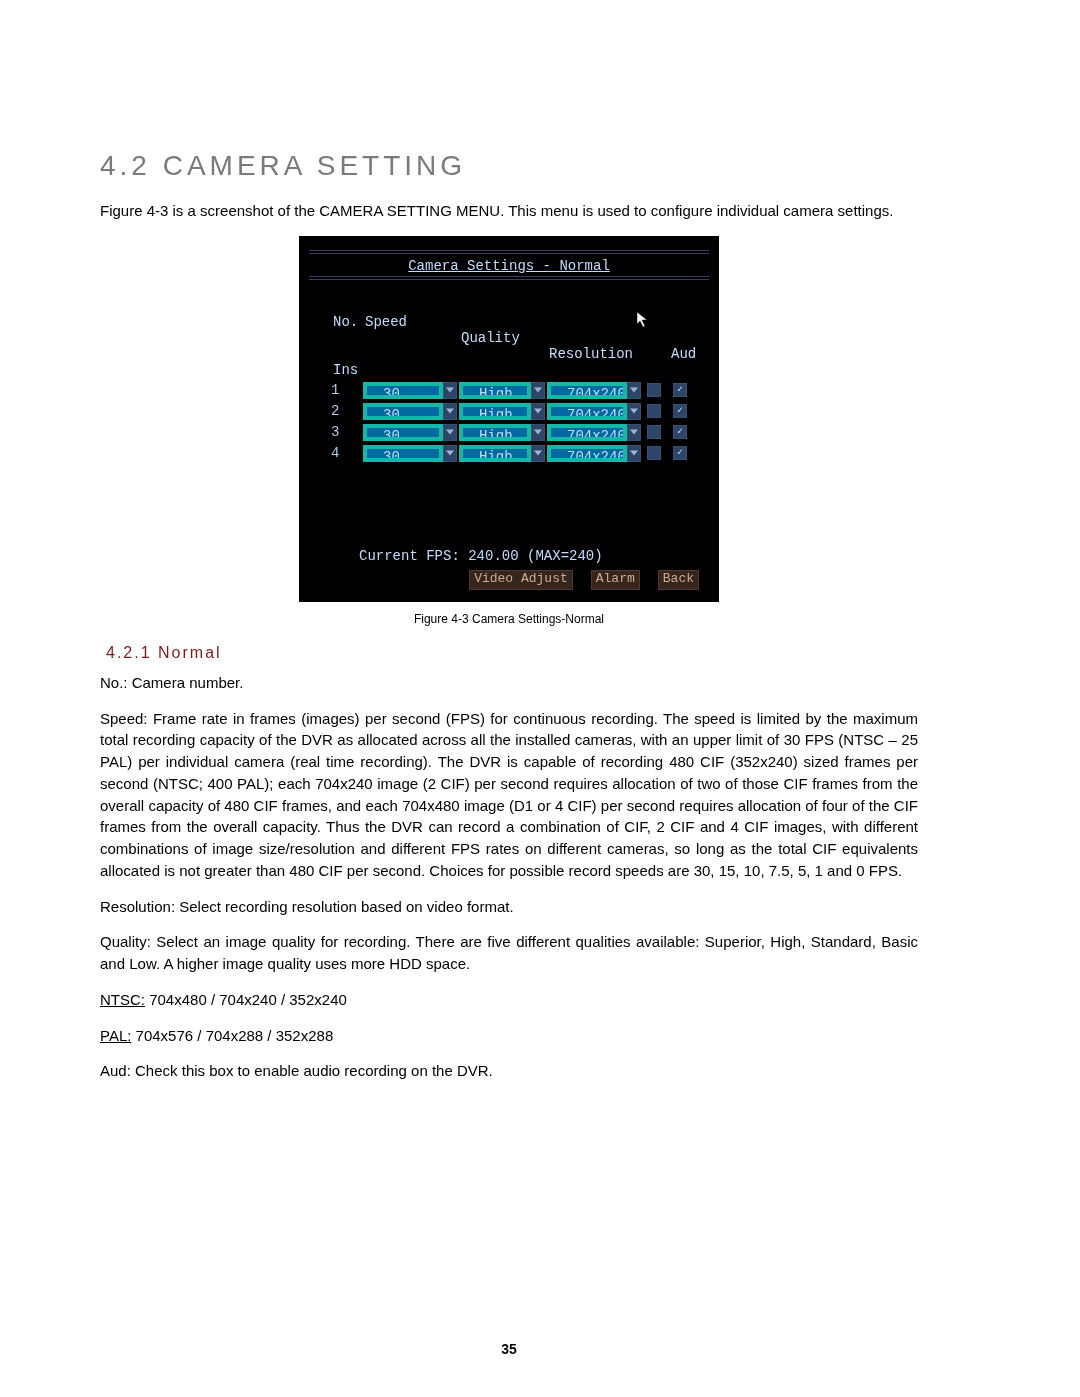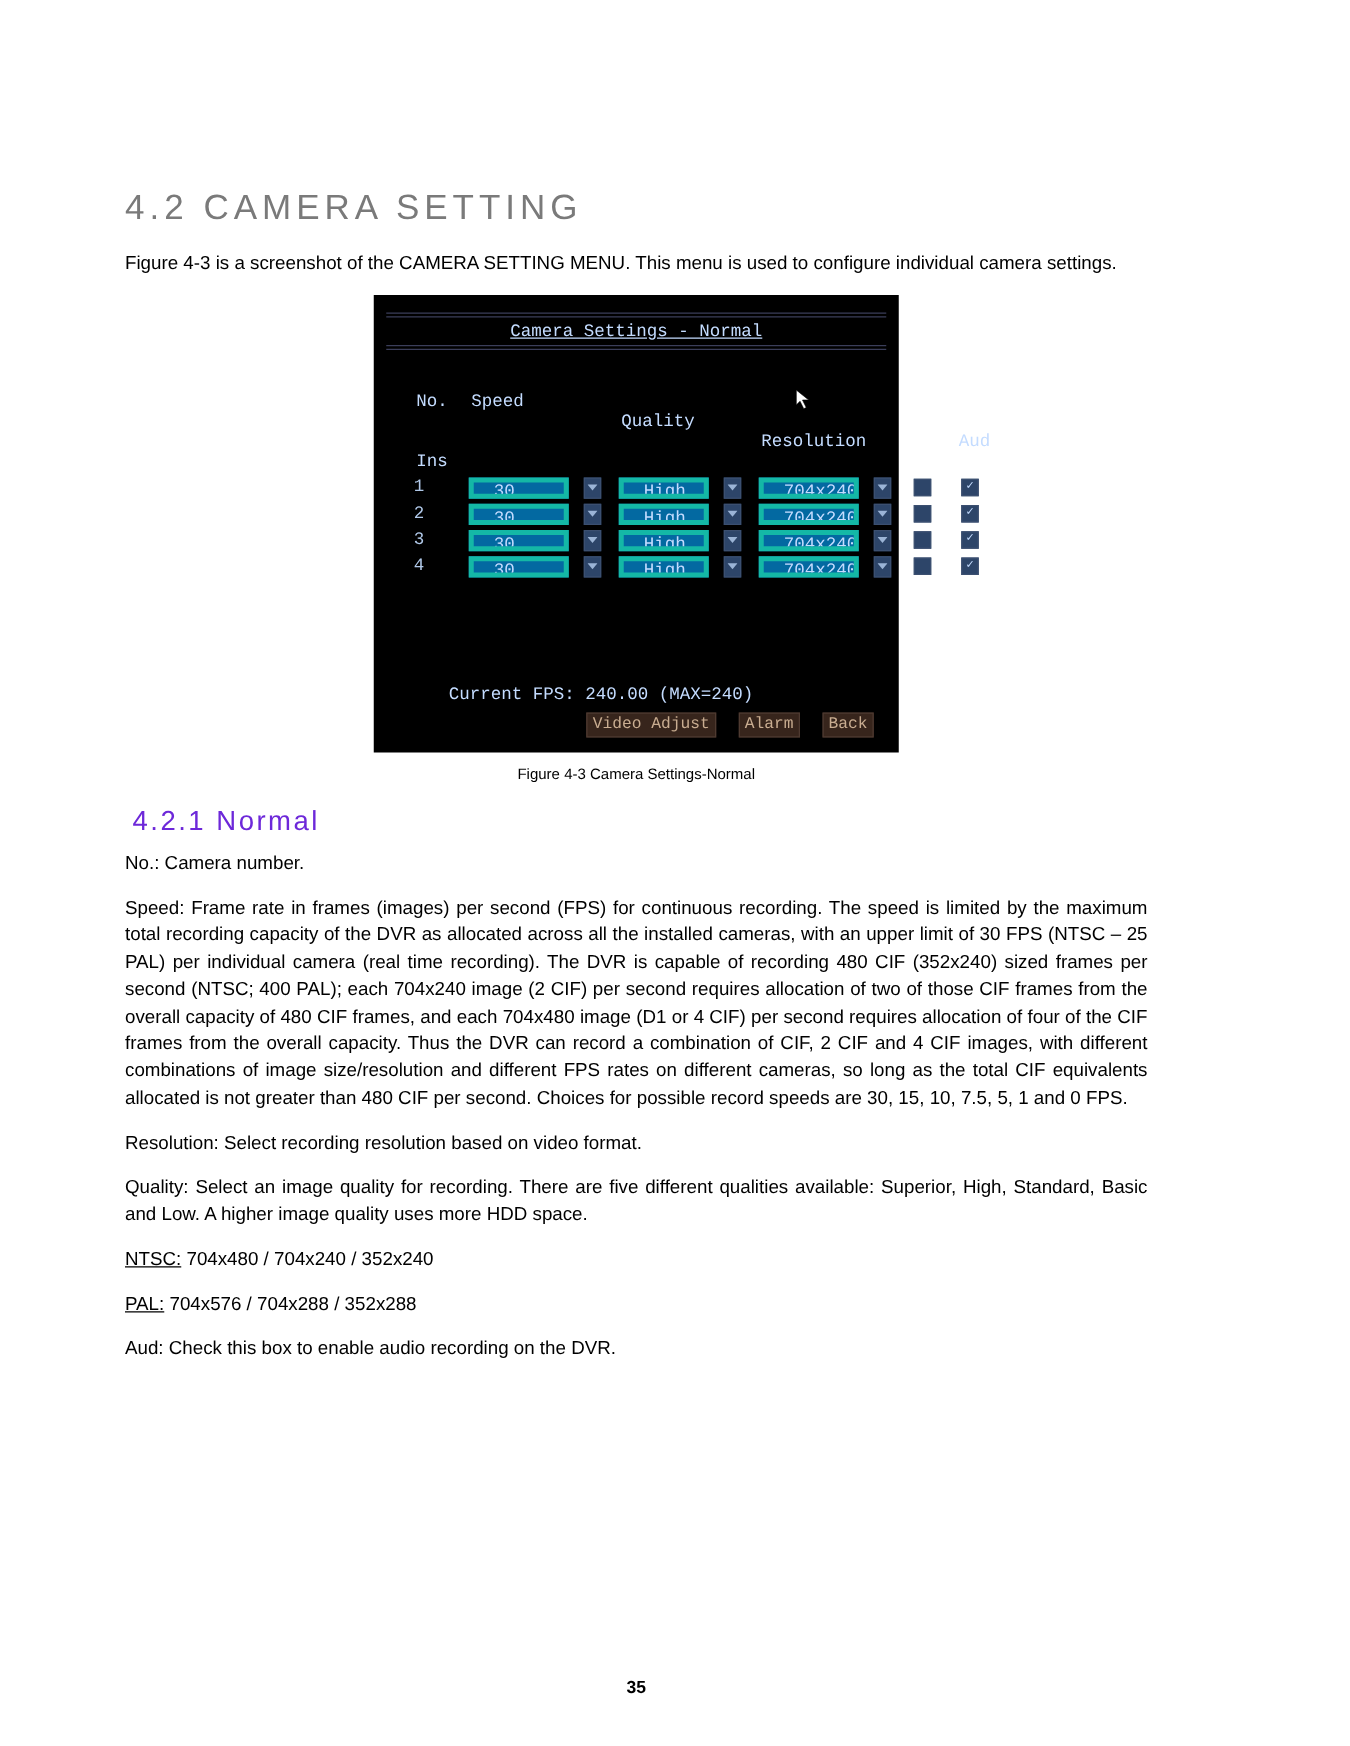--- a/index.html
+++ b/index.html
@@ -56,21 +56,21 @@
     color: #c4dcff;
     text-decoration: underline;
   }
   .shot-table {
     margin: 28px 18px 0 22px;
   }
   .shot-head, .shot-row {
     display: grid;
     grid-template-columns: 32px 80px 16px 72px 16px 80px 16px 26px 26px;
     align-items: center;
-    column-gap: 12px;
+    column-gap: 0;
     margin-bottom: 4px;
   }
   .shot-head { color: #c4dcff; }
   .shot-head > div { padding: 0 2px; }
   .cell-box {
     background: #0369a1;
     border: 4px solid #14b8a6;
     padding: 0 16px;
     color: #c4dcff;
     height: 17px;
@@ -123,23 +123,23 @@
     font-size: 13px;
   }
 
   .figure-caption {
     text-align: center;
     font-size: 12px;
     margin: 10px 0 18px 0;
   }
 
   h2.subsection-title {
-    font-size: 22px;
+    font-size: 16px;
     letter-spacing: 2px;
-    color: #6d28d9;
+    color: #7f1d1d;
     font-weight: 400;
     margin: 6px 0 10px 6px;
   }
   span.term { font-weight: 400; font-size: 15px; }
 
   .indent { margin-left: 28px; }
   .uline { text-decoration: underline; }
 
   .page-number {
     position: absolute;

